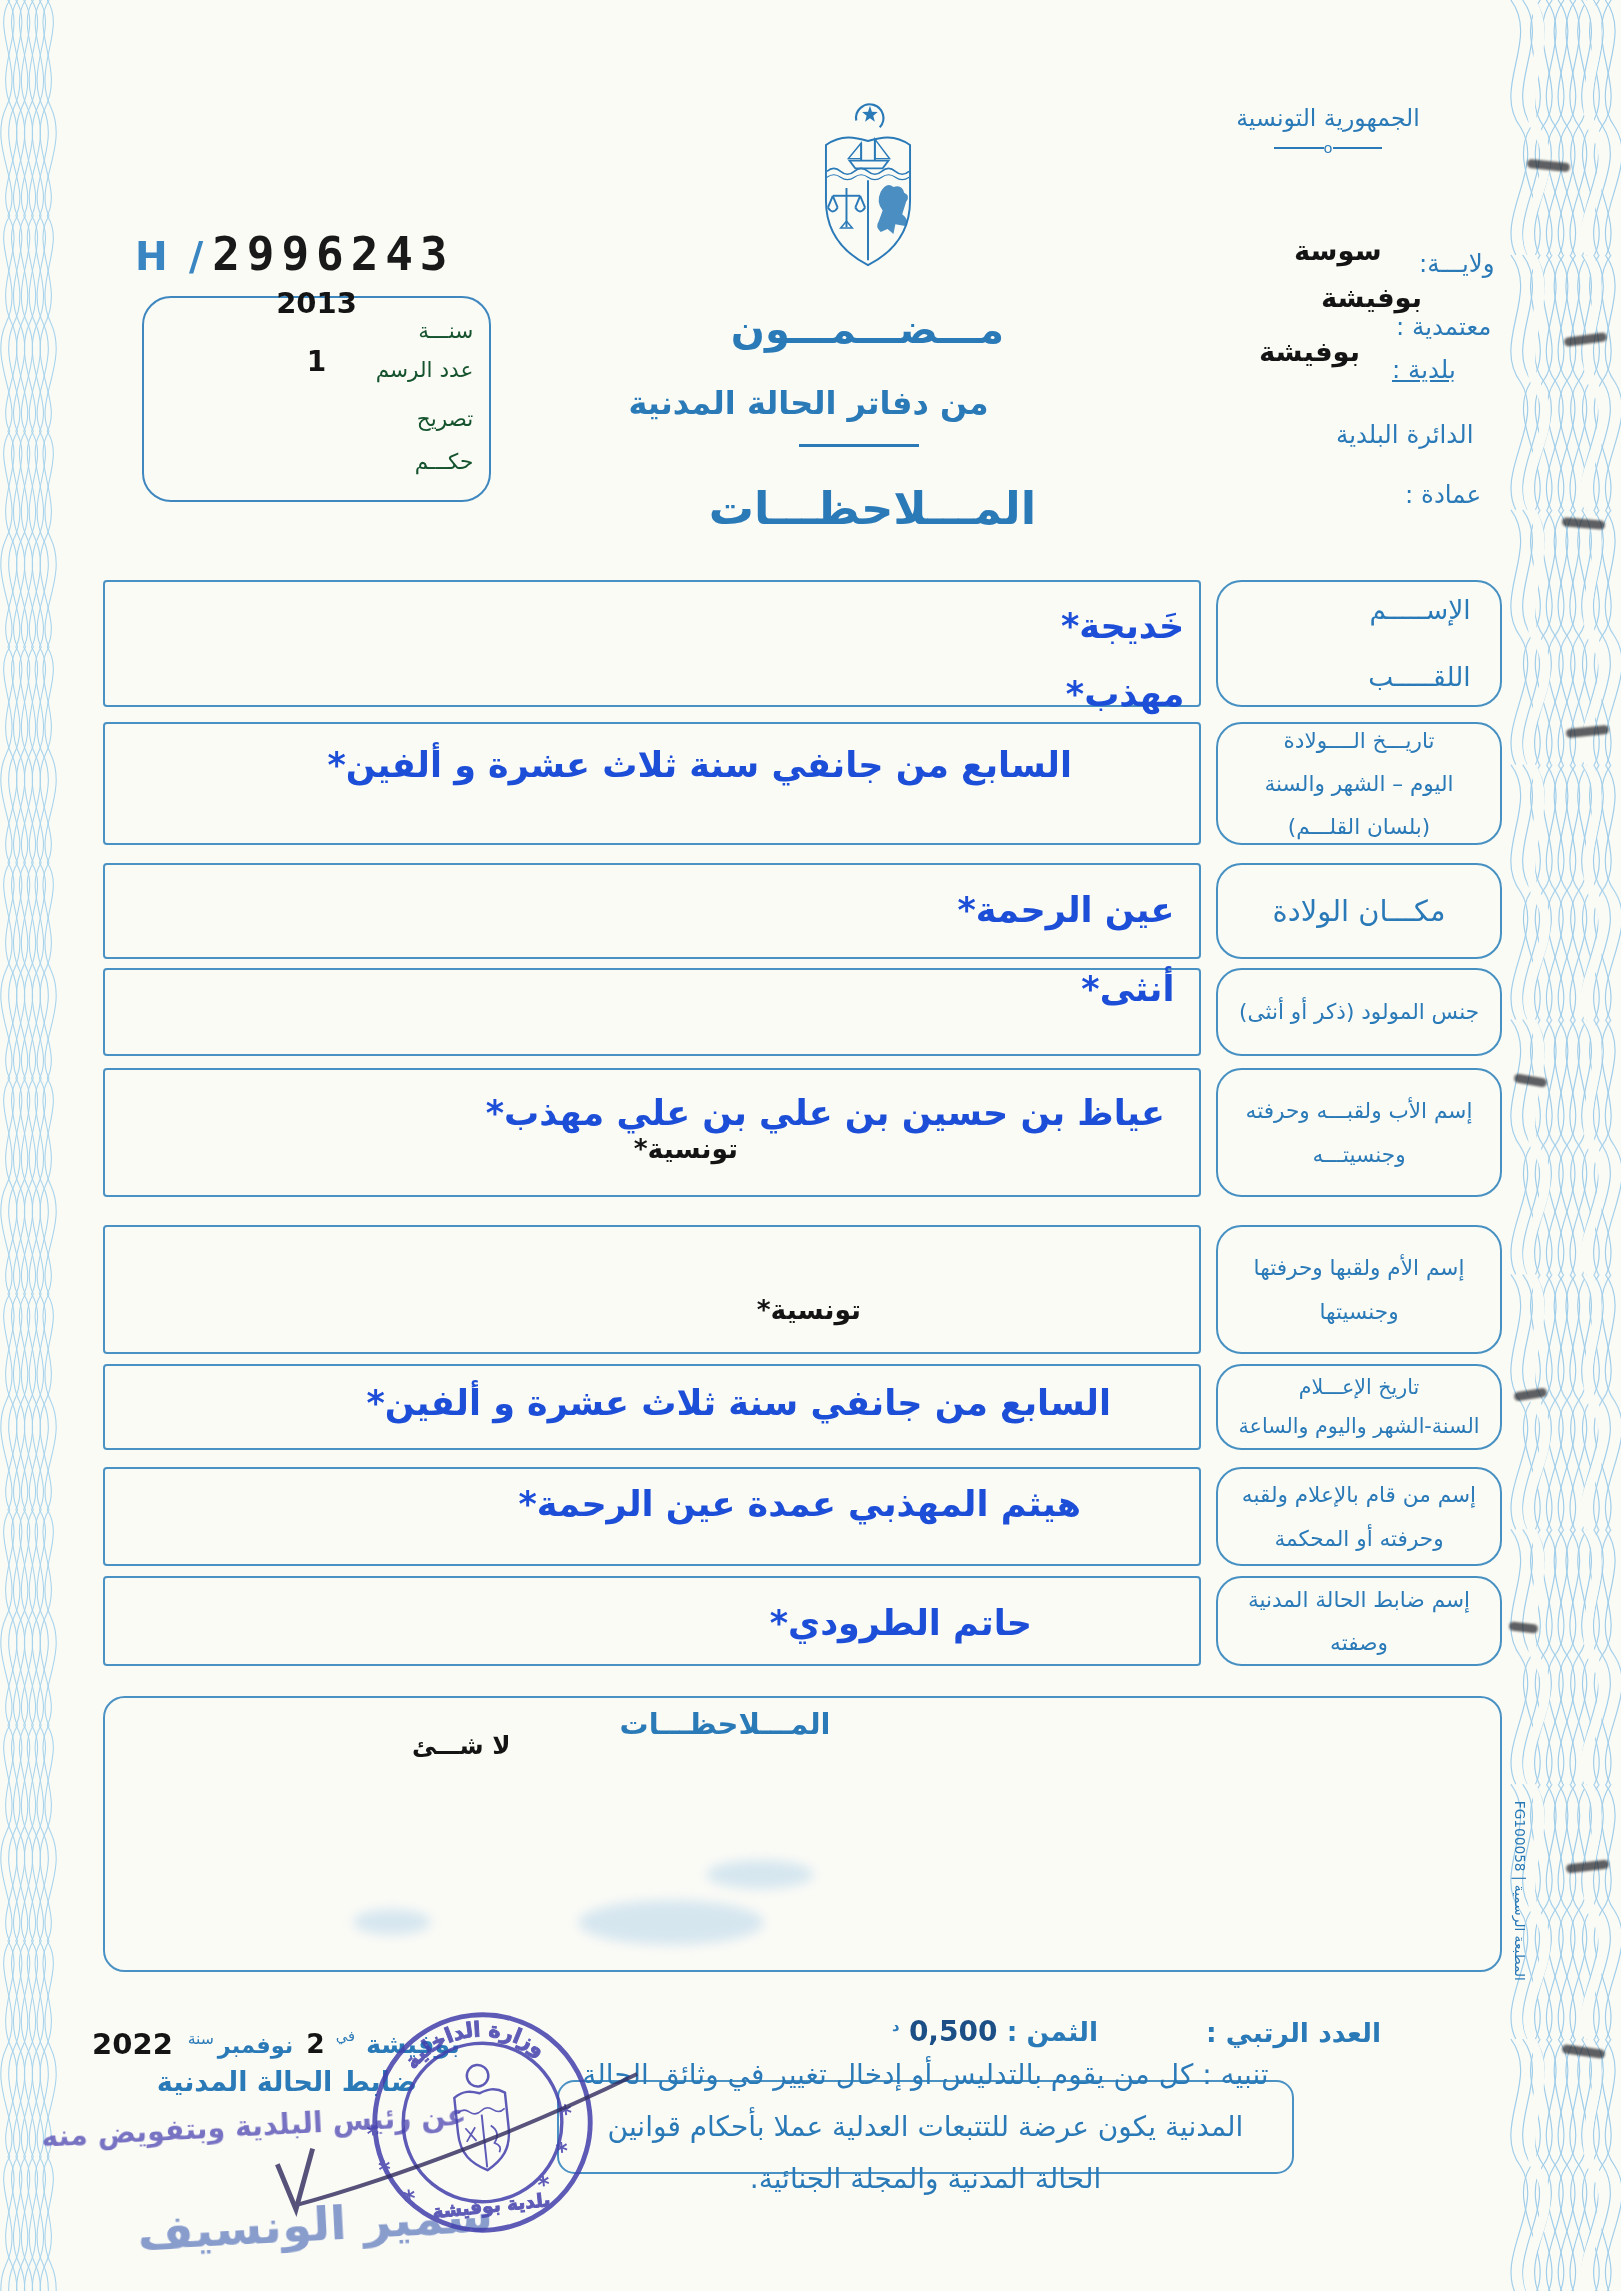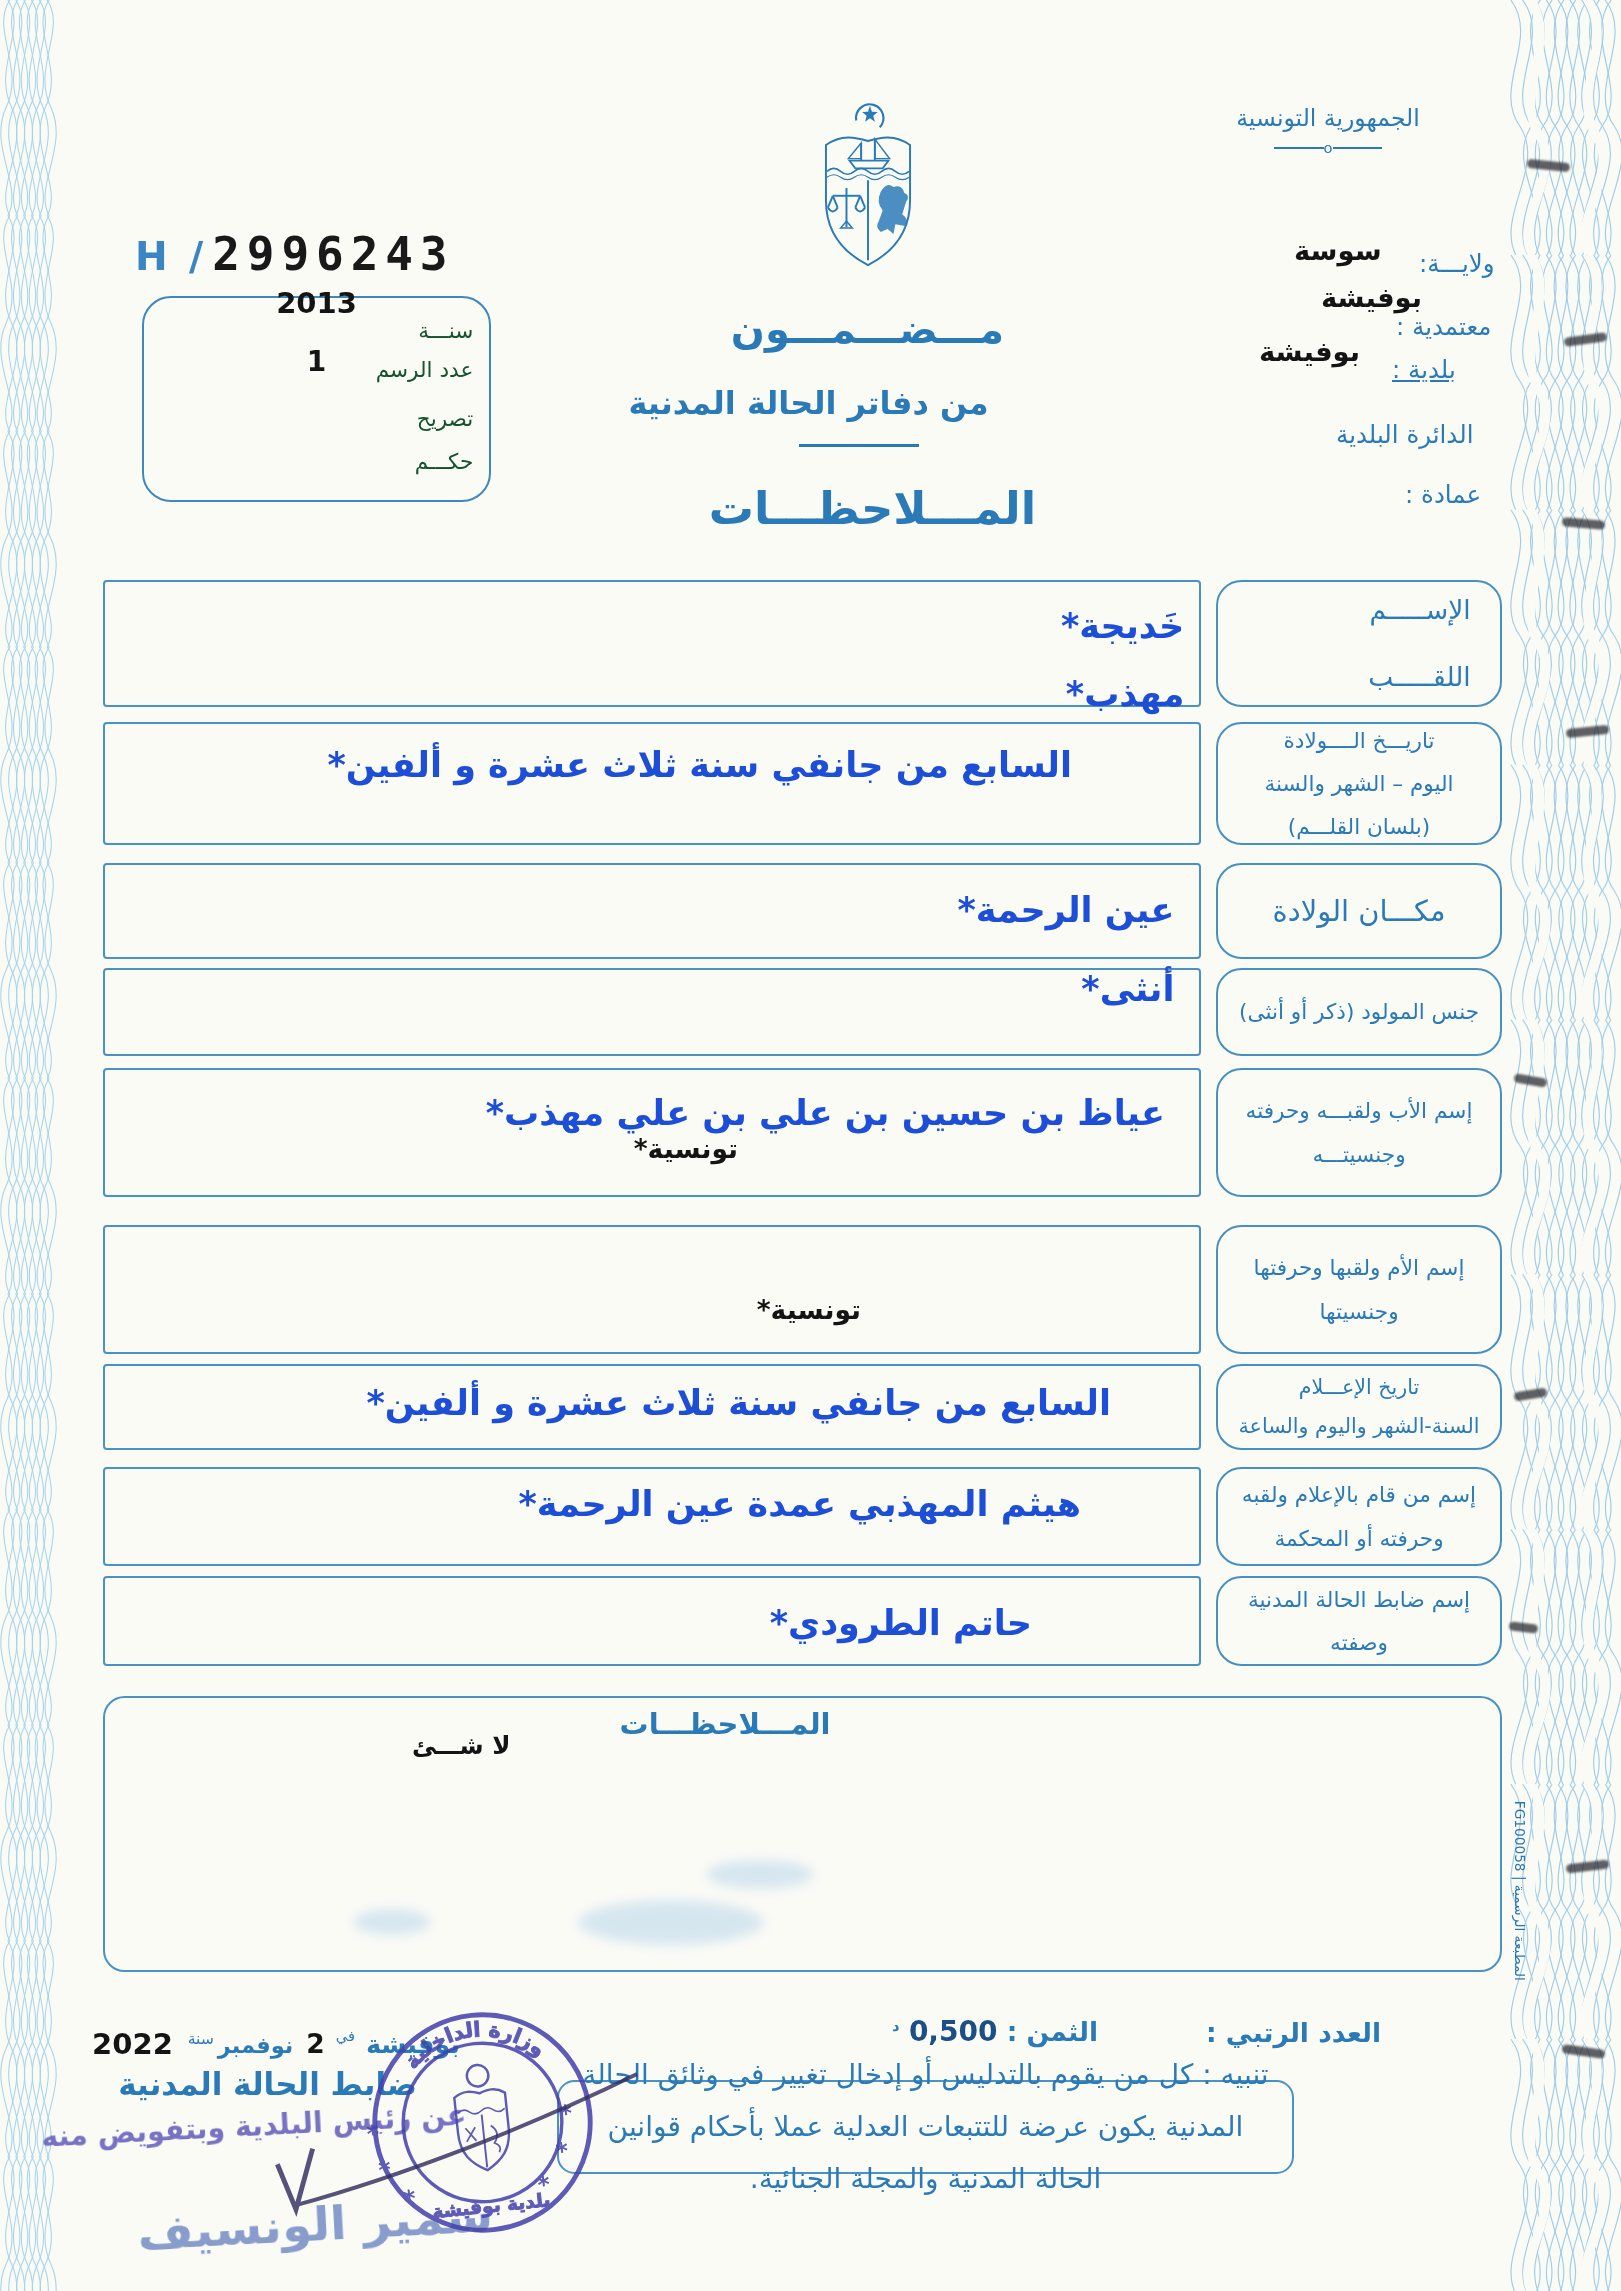--- a/index.html
+++ b/index.html
@@ -89,21 +89,21 @@
           display:flex;align-items:center;}
   .notice-text{color:#2b7ab8;font-size:28px;line-height:1.85;text-align:center;padding:0 17.6px;}
   .yearline{left:106px;top:2027px;width:108px;white-space:nowrap;direction:rtl;}
   .yearline .yl{color:#2b7ab8;font-size:15.7px;vertical-align:9.8px;}
   .yearline .yv{color:#141414;font-weight:700;font-size:29px;margin-right:9.8px;}
   .placeline{left:274px;top:2027px;width:186px;white-space:nowrap;direction:rtl;text-align:left;}
   .placeline .pl{color:#2b7ab8;font-weight:700;font-size:25.5px;}
   .placeline .inw{color:#2b7ab8;font-size:14.7px;vertical-align:11.8px;margin:0 5.9px;}
   .placeline .day{color:#141414;font-weight:700;font-size:26.5px;}
   .placeline .mon{color:#2b7ab8;font-weight:700;font-size:22.5px;margin-right:7.8px;}
-  .officer{left:221px;top:2066px;width:196px;text-align:center;font-size:31px;font-weight:700;color:#2b7ab8;white-space:nowrap;}
+  .officer{left:221px;top:2066px;width:196px;text-align:center;font-size:27px;font-weight:700;color:#2b7ab8;white-space:nowrap;}
   .stampline{left:98px;top:2107px;width:372px;color:#5c55b8;font-weight:700;font-size:29px;white-space:nowrap;
              transform:rotate(-3deg) scaleX(.98);opacity:.82;filter:blur(0.4px);}
   .signature{left:162px;top:2197px;width:323px;color:#7d93c8;font-weight:700;font-size:46px;white-space:nowrap;
              transform:rotate(-3deg) scaleX(1.05);opacity:.9;letter-spacing:2px;filter:blur(0.5px);}
   .side-text{left:1390px;top:1880px;width:255px;height:21.6px;text-align:center;color:#2878b5;font-size:13.7px;
              transform:rotate(90deg);white-space:nowrap;}
 </style>
 </head>
 <body>
 

